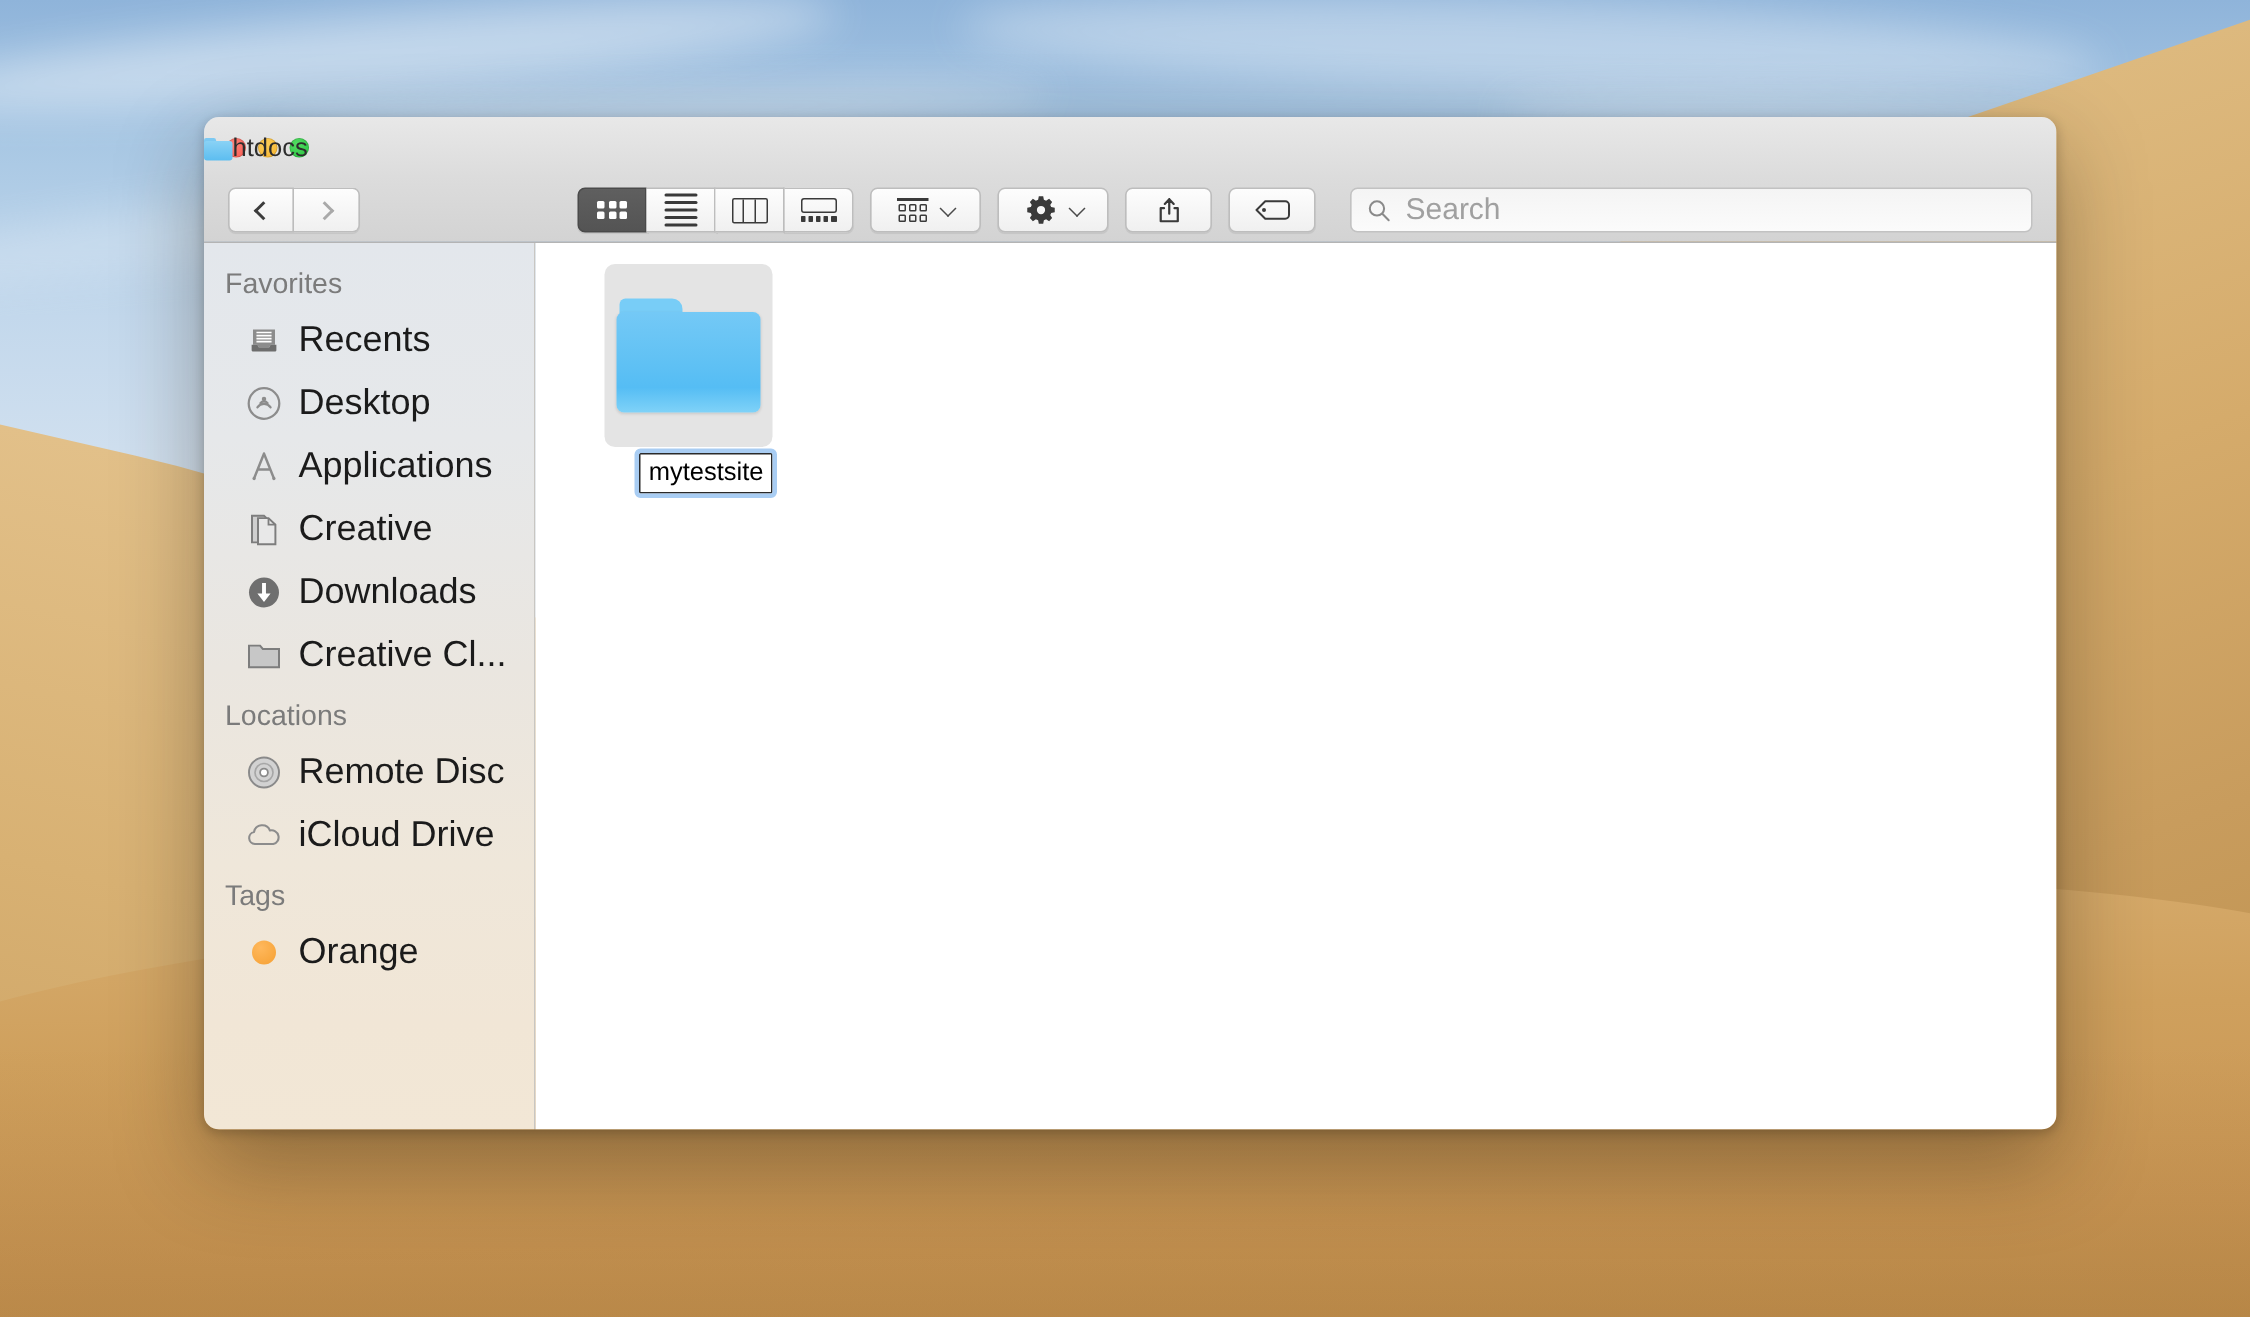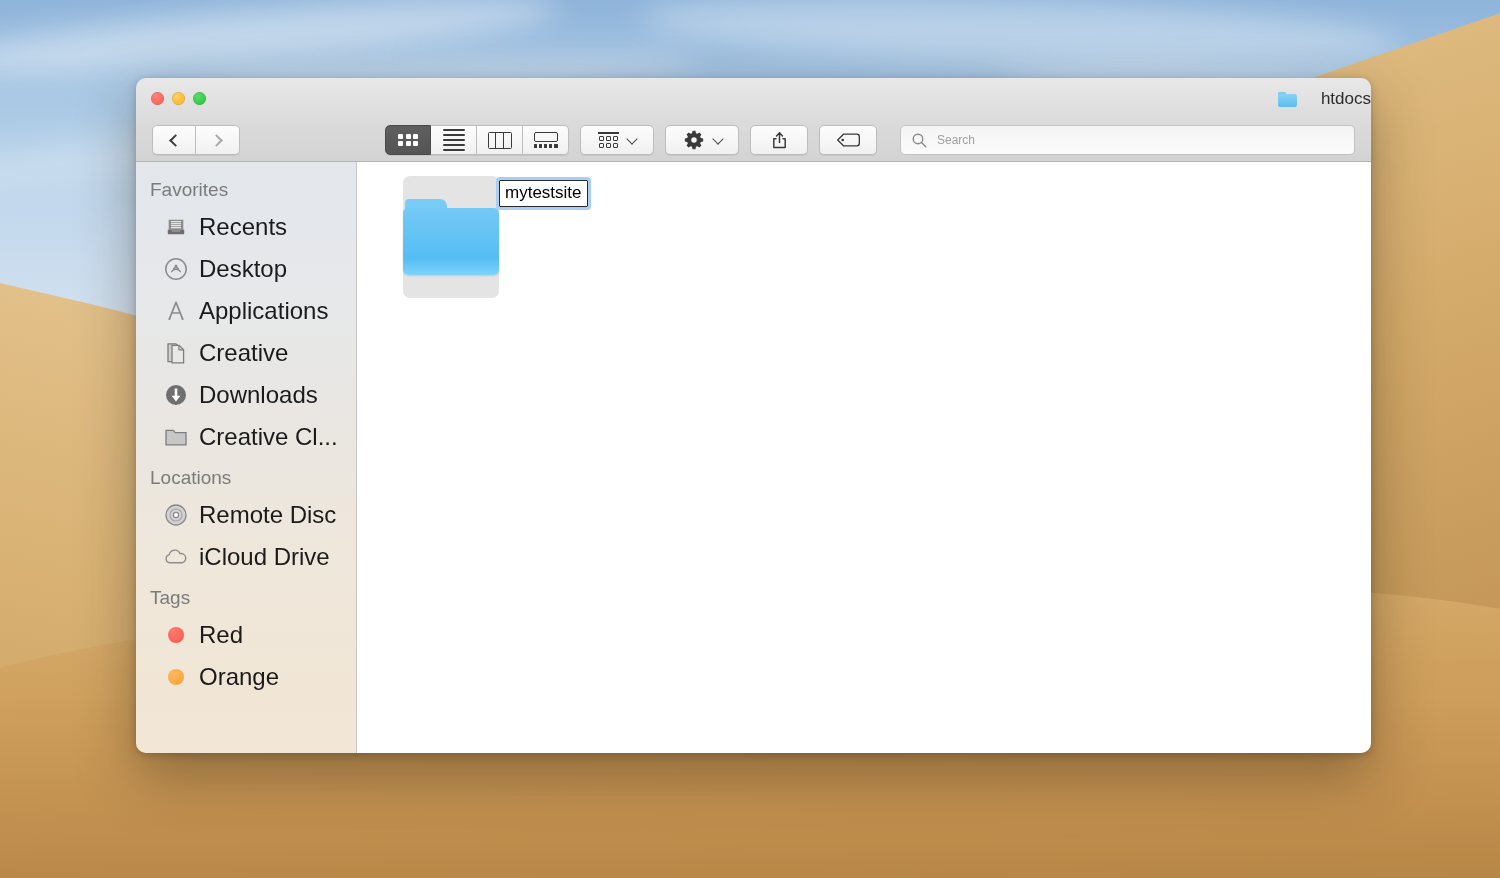--- a/index.html
+++ b/index.html
@@ -123,22 +123,22 @@
   .light.red    { background: radial-gradient(circle at 38% 32%, #ff8078, #f65a50); }
   .light.yellow { background: radial-gradient(circle at 38% 32%, #ffd05a, #f4b12c); }
   .light.green  { background: radial-gradient(circle at 38% 32%, #54dd63, #24c23c); }
 
   .win-title {
     position: absolute;
     left: 0; right: 0;
     top: 11px;
     display: flex;
     align-items: center;
-    justify-content: flex-end;
-    gap: 24px;
+    justify-content: flex-start;
+    gap: 0;
     font-size: 17px;
     color: #2d2d2d;
     font-weight: 400;
     pointer-events: none;
   }
 
   
   .folder-mini {
     width: 19px; height: 15px;
     position: relative;
@@ -245,21 +245,21 @@
     width: 455px;
     height: 30px;
     background: linear-gradient(to bottom, #f4f4f4, #fbfbfb);
     border: 1px solid #c2c2c2;
     border-radius: 5px;
     display: flex;
     align-items: center;
     padding: 0 10px;
     gap: 9px;
   }
-  .search .placeholder { color: #a0a0a0; font-size: 12px; }
+  .search .placeholder { color: #a0a0a0; font-size: 20px; }
 
   
   .body-row { flex: 1; display: flex; min-height: 0; }
 
   .sidebar {
     width: 221px;
     flex: 0 0 221px;
     border-right: 1px solid #c8c6c2;
     background: linear-gradient(to bottom,
         #e3e7ec 0%,
@@ -304,22 +304,22 @@
   .content {
     flex: 1;
     background: #ffffff;
     position: relative;
     padding: 14px 0 0 46px;
   }
 
   .file-item {
     width: 112px;
     display: flex;
-    flex-direction: row;
-    align-items: flex-start;
+    flex-direction: column;
+    align-items: flex-end;
     cursor: default;
   }
 
   .icon-tile {
     width: 112px;
     height: 122px;
     border-radius: 7px;
     background: #e4e4e4;
     display: flex;
     align-items: center;
@@ -578,26 +578,20 @@
         <span class="sb-icon">
           <svg width="24" height="18" viewBox="0 0 26 18">
             <path fill="none" stroke="#8c8c8c" stroke-width="1.5" stroke-linejoin="round" d="M6.4 15.2a4.4 4.4 0 0 1-.6-8.7 6 6 0 0 1 11.5-1.1 4 4 0 0 1 2.4 9.8z"></path>
           </svg>
         </span>
         <span class="label">iCloud Drive</span>
       </div>
 
       <div class="section-title">Tags</div>
 
-      <div class="sb-item">
-        <span class="sb-icon">
-          <span class="tag-dot red"></span>
-        </span>
-        <span class="label">Red</span>
-      </div>
 
       <div class="sb-item">
         <span class="sb-icon">
           <span class="tag-dot orange"></span>
         </span>
         <span class="label">Orange</span>
       </div>
 
     </div>
 

